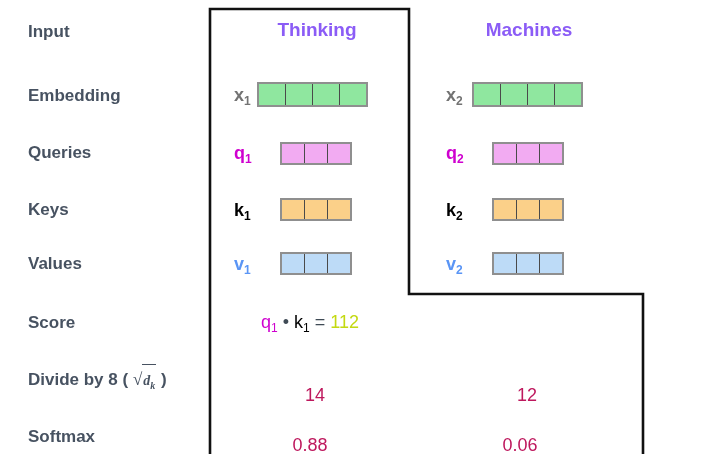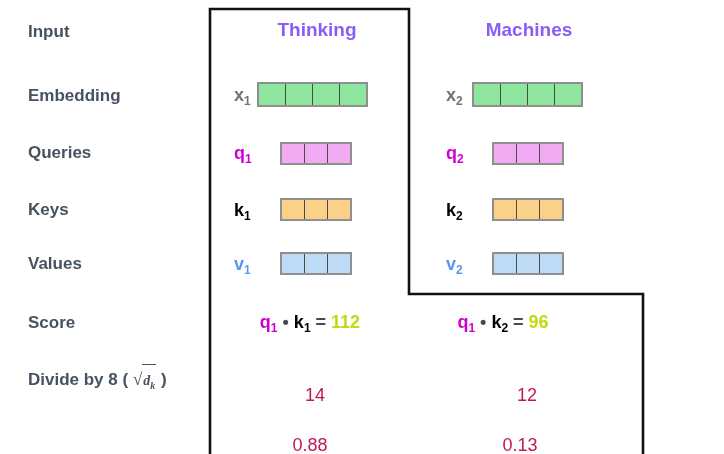--- a/index.html
+++ b/index.html
@@ -39,21 +39,21 @@
   .vecbox .cell:last-child { border-right:none; }
   .emb  .cell { width:26px; height:21px; }
   .small .cell { width:22px; height:19px; }
   .fill-green .cell { background:#8FE79F; }
   .fill-violet .cell { background:#F2ABF2; }
   .fill-orange .cell { background:#FBD089; }
   .fill-blue .cell { background:#BDDBF7; }
   
   .scoreline {
     position:absolute; transform:translate(-50%,-50%);
-    font-size:18px; font-weight:bold; white-space:nowrap;
+    font-size:18px; font-weight:normal; white-space:nowrap;
   }
   .scoreline sub { font-size:12px; line-height:0; }
   .scoreline .sep { margin:0 5px; }
   .numval {
     position:absolute; transform:translate(-50%,-50%);
     font-size:18px; font-weight:normal; color:#be185d; white-space:nowrap;margin-top:16px;
   }
   
   .sqrt { white-space:nowrap; }
   .sqrt .rad { font-family:"Liberation Serif", serif; font-size:17px; }
@@ -76,20 +76,21 @@
   <div class="rowlabel" style="top:96px">Embedding</div>
   <div class="rowlabel" style="top:153px">Queries</div>
   <div class="rowlabel" style="top:210px">Keys</div>
   <div class="rowlabel" style="top:264px">Values</div>
   <div class="rowlabel" style="top:323px">Score</div>
   <div class="rowlabel" style="top:380px">
     <span>Divide by 8 (</span>
     <span class="sqrt"><span class="rad">√</span><span class="radicand"><span>d</span><sub>k</sub></span></span>
     <span>)</span>
   </div>
+  <div class="rowlabel" style="top:437px">Softmax</div>
 
   <div class="colheader" style="left:317px; top:30px">Thinking</div>
   <div class="colheader" style="left:529px; top:30px">Machines</div>
 
   <div class="veclabel green" style="left:234px; top:95px"><span>x</span><sub>1</sub></div>
   <div class="vecbox emb fill-green" style="left:257px; top:82px">
       <div class="cell"></div>
       <div class="cell"></div>
       <div class="cell"></div>
       <div class="cell"></div>
@@ -144,19 +145,16 @@
       <div class="cell"></div>
     </div>
 
   <div class="veclabel blue" style="left:446px; top:264px"><span>v</span><sub>2</sub></div>
   <div class="vecbox small fill-blue" style="left:492px; top:252px">
       <div class="cell"></div>
       <div class="cell"></div>
       <div class="cell"></div>
     </div>
 
-  <div class="scoreline" style="left:503px; top:322px">
-    <span class="magenta"><span>q</span><sub>1</sub></span><span class="dark sep">•</span><span class="orange"><span>k</span><sub>2</sub></span><span class="dark sep">=</span><span class="result">96</span>
-  </div>
   <div class="numval" style="left:527px; top:379px">12</div>
-  <div class="numval" style="left:520px; top:429px">0.13</div>
+  <div class="numval" style="left:520px; top:429px">0.06</div>
 
 </div>
 
 </body></html>

